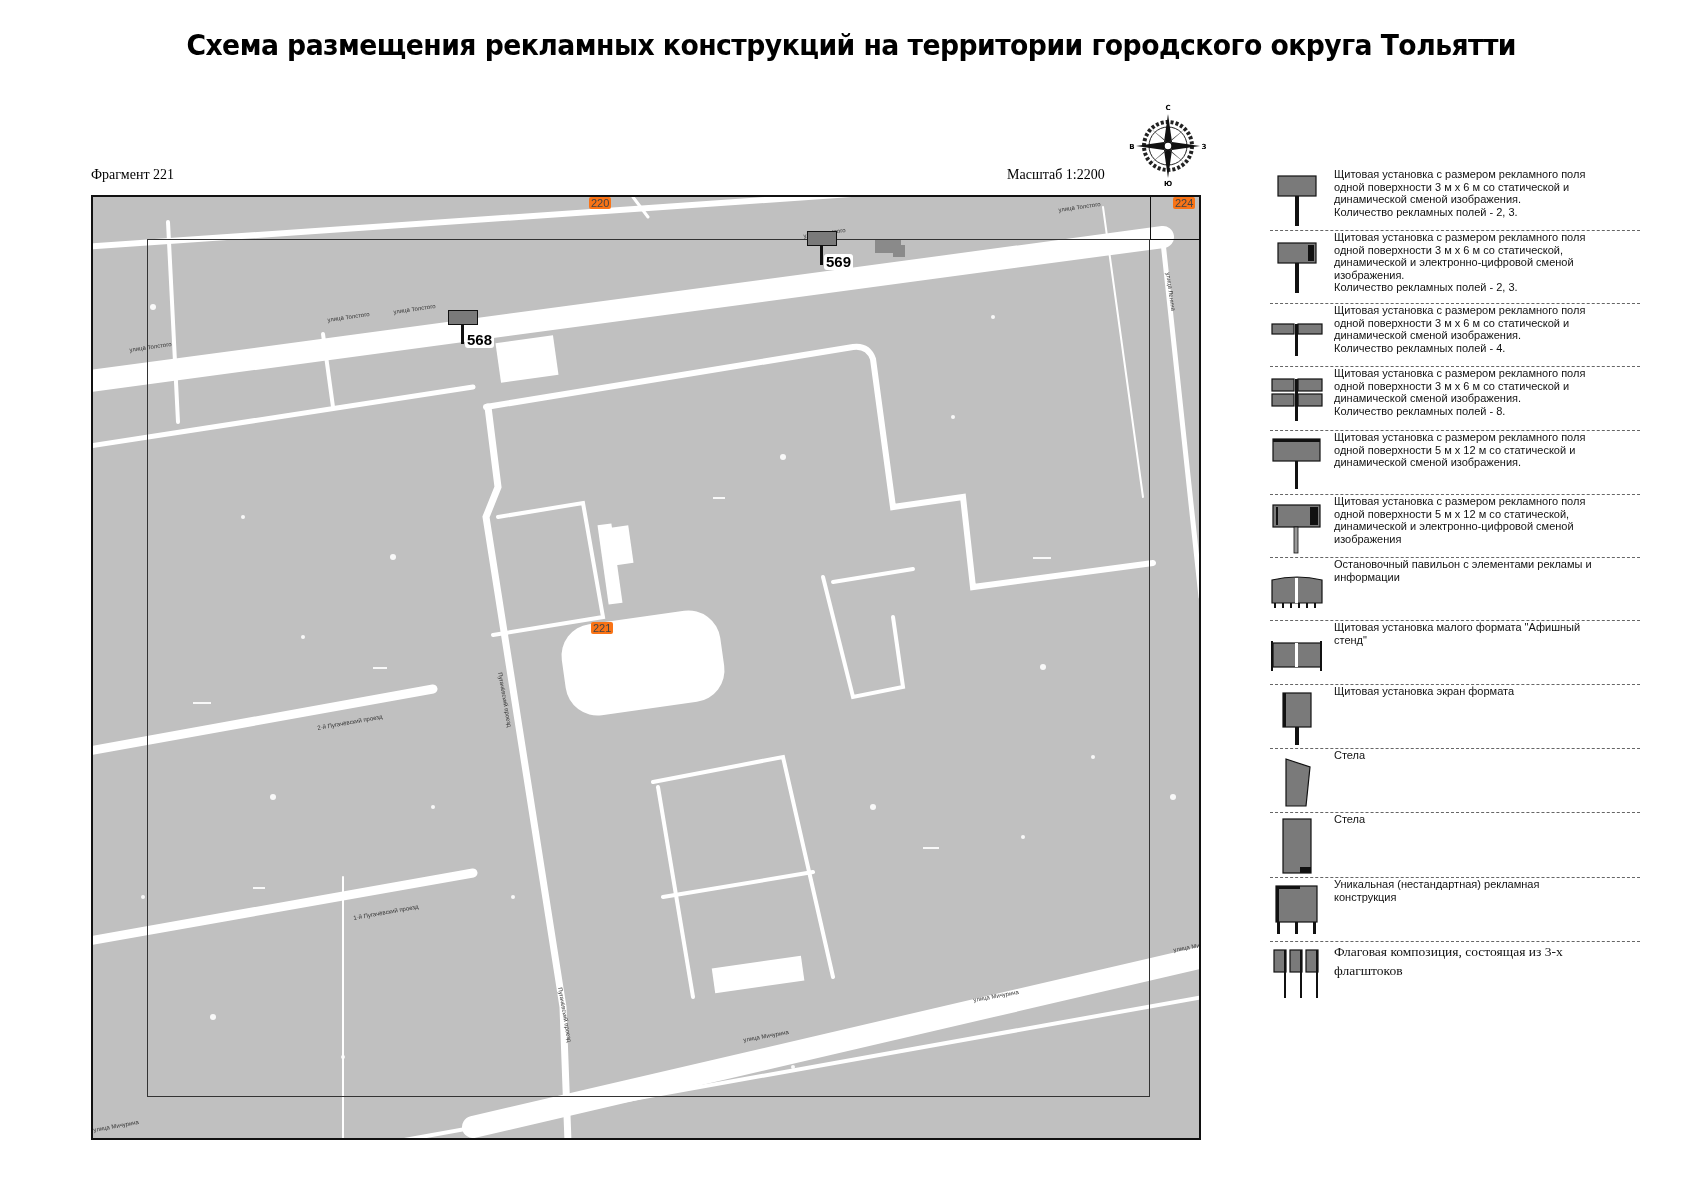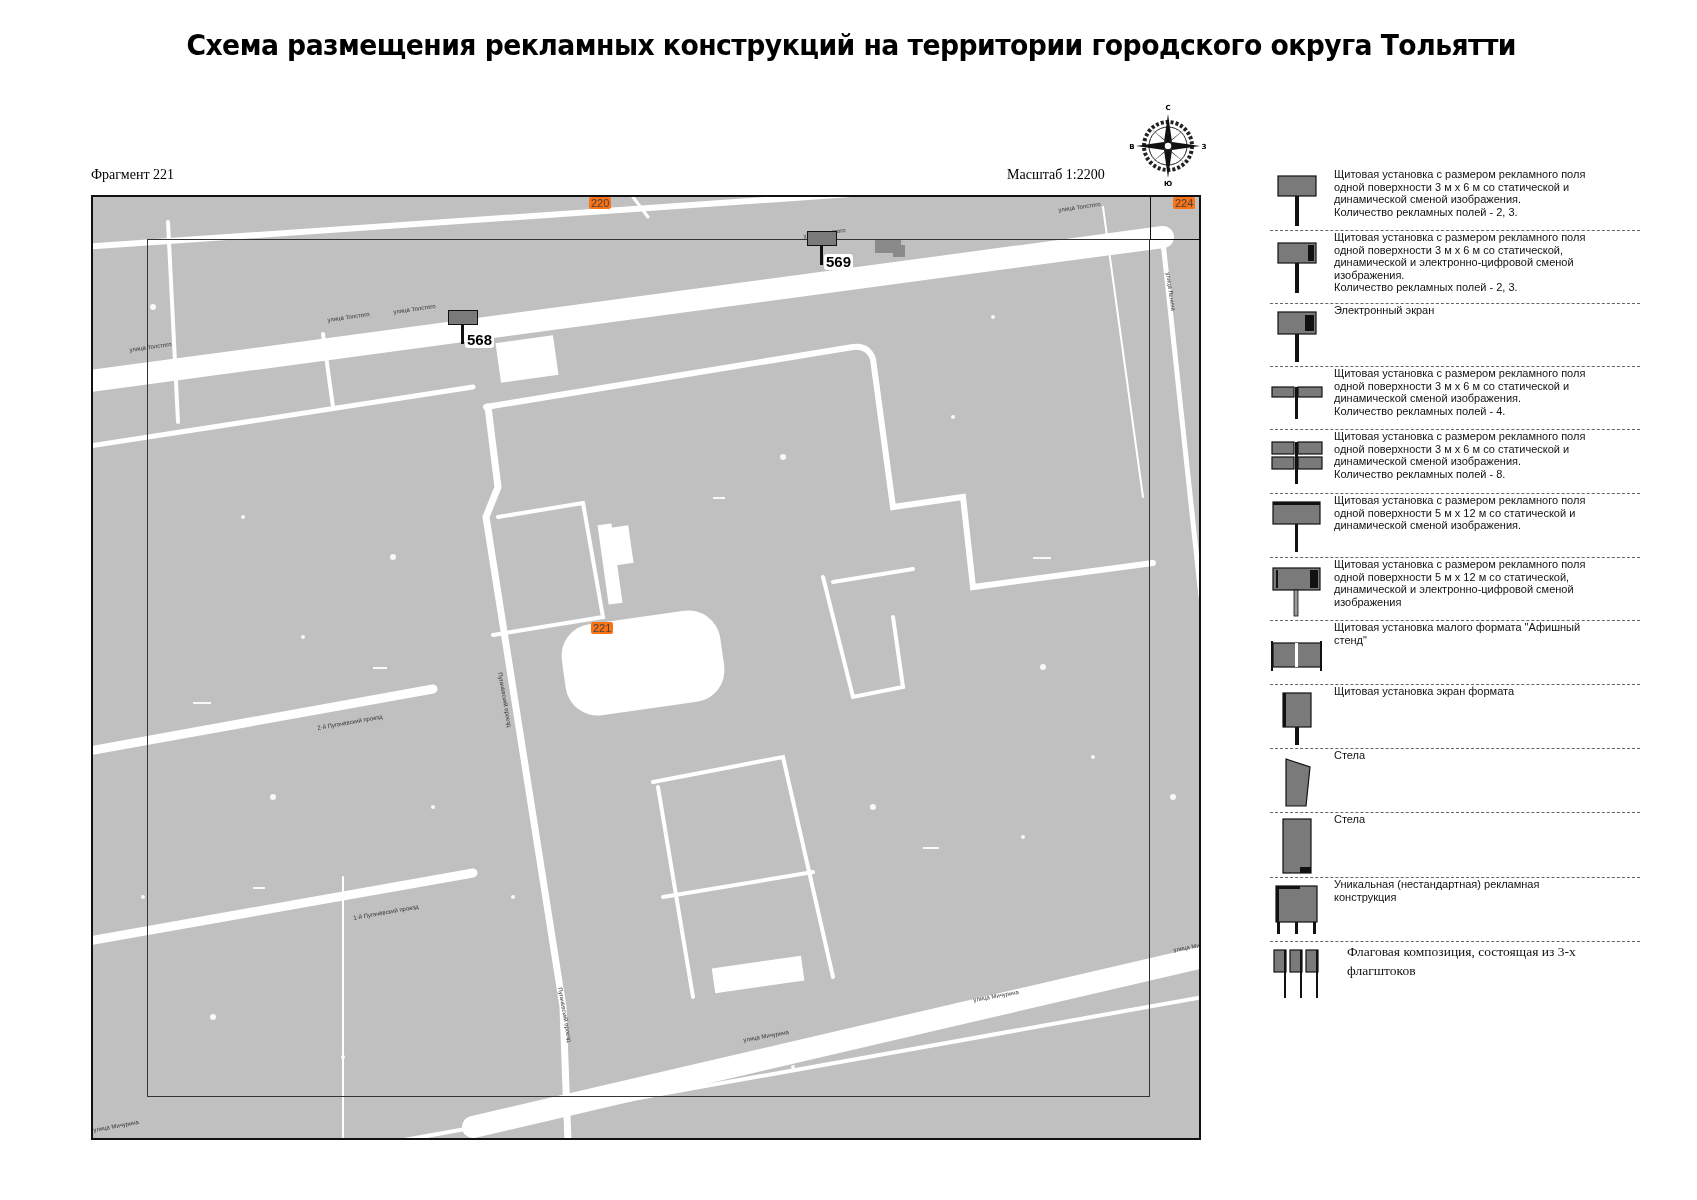--- a/index.html
+++ b/index.html
@@ -189,30 +189,20 @@
     </div>
     <div class="legend-text">Щитовая установка с размером рекламного поля
 одной поверхности 3 м х 6 м со статической,
 динамической и электронно-цифровой сменой
 изображения.
 Количество рекламных полей - 2, 3.</div>
   </div>
   <div class="legend-item" style="height:63px;">
     <div class="legend-icon">
       <svg width="62" height="63">
-          <rect class="g" x="8" y="8" width="38" height="22"></rect>
-          <rect x="35" y="11" width="9" height="16" fill="#111"></rect>
-          <rect class="gp" x="25" y="30" width="4" height="28"></rect>
-        </svg>
-    </div>
-    <div class="legend-text">Электронный экран</div>
-  </div>
-  <div class="legend-item" style="height:63px;">
-    <div class="legend-icon">
-      <svg width="62" height="63">
           <rect class="g" x="2" y="20" width="22" height="10"></rect>
           <rect class="g" x="28" y="20" width="24" height="10"></rect>
           <rect class="gp" x="25" y="20" width="3" height="32"></rect>
         </svg>
     </div>
     <div class="legend-text">Щитовая установка с размером рекламного поля
 одной поверхности 3 м х 6 м со статической и
 динамической сменой изображения.
 Количество рекламных полей - 4.</div>
   </div>
@@ -250,20 +240,38 @@
           <rect x="40" y="12" width="8" height="18" fill="#111"></rect>
           <rect x="6" y="12" width="2" height="18" fill="#111"></rect>
           <rect x="24" y="32" width="4" height="26" fill="#999" stroke="#111" stroke-width="0.8"></rect>
         </svg>
     </div>
     <div class="legend-text">Щитовая установка с размером рекламного поля
 одной поверхности 5 м х 12 м со статической,
 динамической и электронно-цифровой сменой
 изображения</div>
   </div>
+  <div class="legend-item" style="height:63px;">
+    <div class="legend-icon">
+      <svg width="62" height="63">
+          <path d="M2 22 Q27 16 52 22 L52 45 L2 45 Z" class="g"></path>
+          <rect x="25" y="20" width="3" height="25" fill="#fff"></rect>
+          <g fill="#111">
+            <rect x="4" y="45" width="2" height="5"></rect>
+            <rect x="12" y="45" width="2" height="5"></rect>
+            <rect x="20" y="45" width="2" height="5"></rect>
+            <rect x="28" y="45" width="2" height="5"></rect>
+            <rect x="36" y="45" width="2" height="5"></rect>
+            <rect x="44" y="45" width="2" height="5"></rect>
+          </g>
+        </svg>
+    </div>
+    <div class="legend-text">Остановочный павильон с элементами рекламы и
+информации</div>
+  </div>
   <div class="legend-item" style="height:64px;">
     <div class="legend-icon">
       <svg width="62" height="64">
           <rect class="g" x="3" y="22" width="48" height="24"></rect>
           <rect x="25" y="22" width="3" height="24" fill="#fff"></rect>
           <rect x="1" y="20" width="2" height="30" fill="#111"></rect>
           <rect x="50" y="20" width="2" height="30" fill="#111"></rect>
         </svg>
     </div>
     <div class="legend-text">Щитовая установка малого формата "Афишный
@@ -302,21 +310,21 @@
           <rect class="g" x="6" y="8" width="41" height="36"></rect>
           <path d="M6 8 L30 8 L30 11 L9 11 L9 44 L6 44 Z" fill="#111"></path>
           <rect class="gp" x="7" y="44" width="3" height="12"></rect>
           <rect class="gp" x="25" y="44" width="3" height="12"></rect>
           <rect class="gp" x="43" y="44" width="3" height="12"></rect>
         </svg>
     </div>
     <div class="legend-text">Уникальная (нестандартная) рекламная
 конструкция</div>
   </div>
-  <div class="legend-item" style="height:64px;gap:13px;">
+  <div class="legend-item" style="height:64px;">
     <div class="legend-icon">
       <svg width="62" height="64">
           <rect class="g" x="4" y="8" width="12" height="22"></rect>
           <rect class="g" x="20" y="8" width="12" height="22"></rect>
           <rect class="g" x="36" y="8" width="12" height="22"></rect>
           <rect class="gp" x="14" y="8" width="2" height="48"></rect>
           <rect class="gp" x="30" y="8" width="2" height="48"></rect>
           <rect class="gp" x="46" y="8" width="2" height="48"></rect>
         </svg>
     </div>

